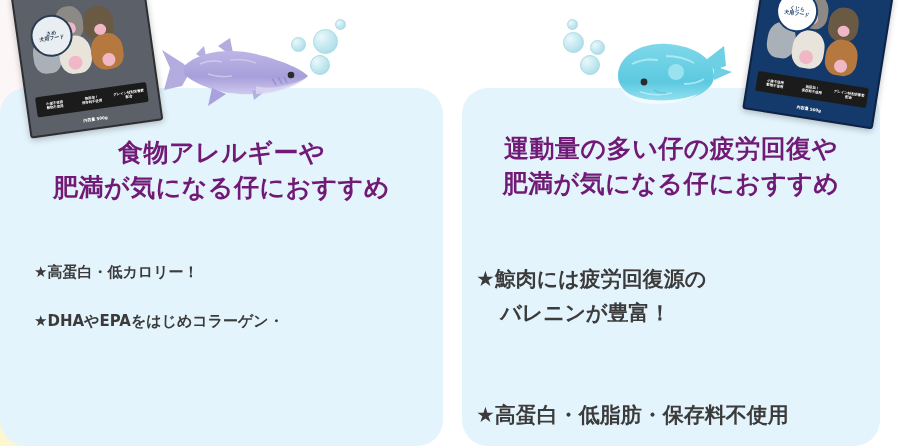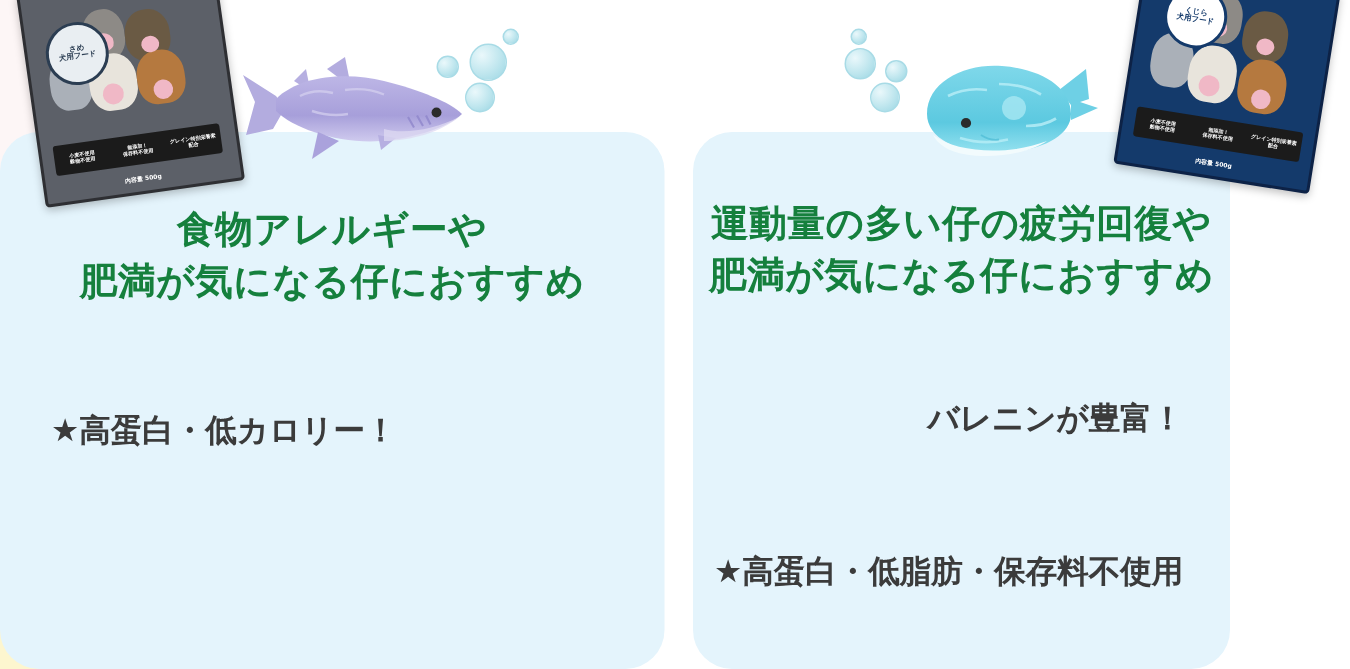--- a/index.html
+++ b/index.html
@@ -23,50 +23,50 @@
   }
   .dot{position:absolute;border-radius:50%;background:#f9c4d8;}
 
   
   .card{
     position:absolute;top:88px;height:358px;
     background:#e4f4fc;
     border-radius:26px 26px 26px 26px;
   }
   .card-left{left:0px;width:443px;border-top-left-radius:26px;}
-  .card-right{left:462px;width:358px;}
+  .card-right{left:462px;width:418px;}
 
   .card-inner{
     position:absolute;left:0;top:0;width:100%;height:100%;
     box-sizing:border-box;
   }
 
   .heading{
     position:absolute;left:0;width:100%;
     text-align:center;
-    color:#15803d;
+    color:#701a75;
     font-weight:bold;
     letter-spacing:.5px;
     line-height:1.38;
     white-space:pre-line;
   }
   .card-left .heading{top:48px;font-size:25px;}
   .card-right .heading{top:44px;font-size:25px;}
 
   .bullets{
     position:absolute;
     color:#3b3b3b;
     font-weight:bold;
     line-height:1.62;
   }
-  .card-left .bullets{left:34px;top:148px;font-size:21px;}
+  .card-left .bullets{left:34px;top:148px;font-size:15px;}
   .card-right .bullets{left:14px;top:140px;font-size:21px;}
   .bullets .li{white-space:pre-line;}
   .bullets .li + .li{margin-top:0px;}
-  .cont{display:block;padding-left:1.15em;text-align:right;}
+  .cont{display:block;padding-left:1.15em;}
 
   
   .shark{position:absolute;left:160px;top:28px;width:155px;height:85px;}
   .whale{position:absolute;left:610px;top:32px;width:125px;height:80px;}
 
   .bubble{
     position:absolute;border-radius:50%;
     background:radial-gradient(circle at 32% 30%,#eaf8fb 0%,#bfe6ee 55%,#9bd6e3 100%);
     border:1px solid #a8dbe6;
   }
@@ -140,31 +140,33 @@
 
   <div class="card card-left">
     <div class="card-inner">
       <div class="heading">食物アレルギーや
 肥満が気になる仔におすすめ</div>
       <div class="bullets">
         <div class="li">
           <span>★高蛋白・低カロリー！</span>
         </div>
         <div class="li">
+          <span>★DHAやEPAをはじめコラーゲン・</span>
         </div>
       </div>
     </div>
   </div>
 
   <div class="card card-right">
     <div class="card-inner">
       <div class="heading">運動量の多い仔の疲労回復や
 肥満が気になる仔におすすめ</div>
       <div class="bullets">
         <div class="li">
+          <span>★鯨肉には疲労回復源の</span>
           <span class="cont">バレニンが豊富！</span>
         </div>
         <div class="li">
           <span>★高蛋白・低脂肪・保存料不使用</span>
         </div>
         <div class="li">
           
           
         </div>
       </div>

